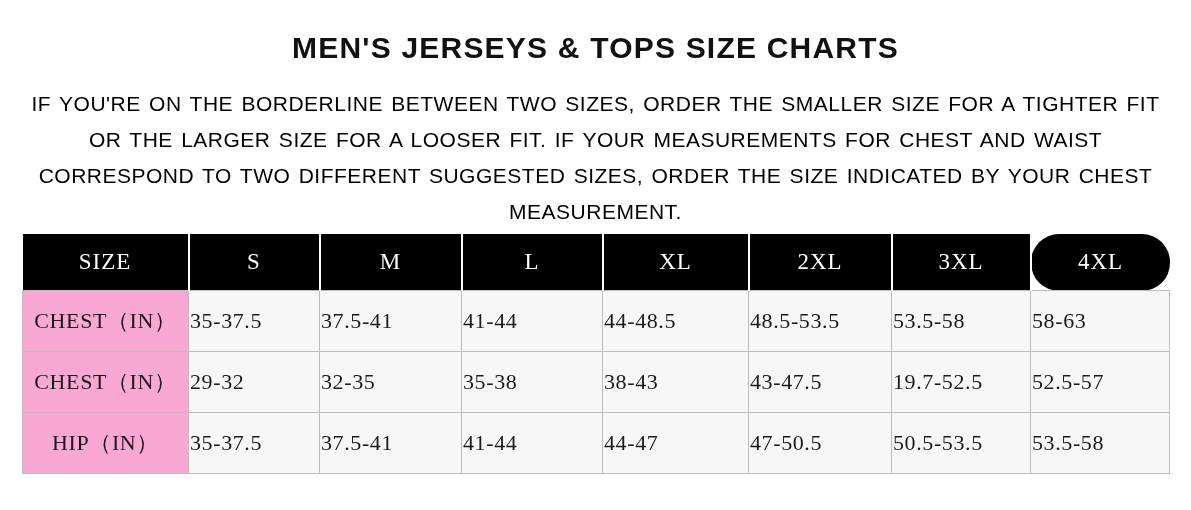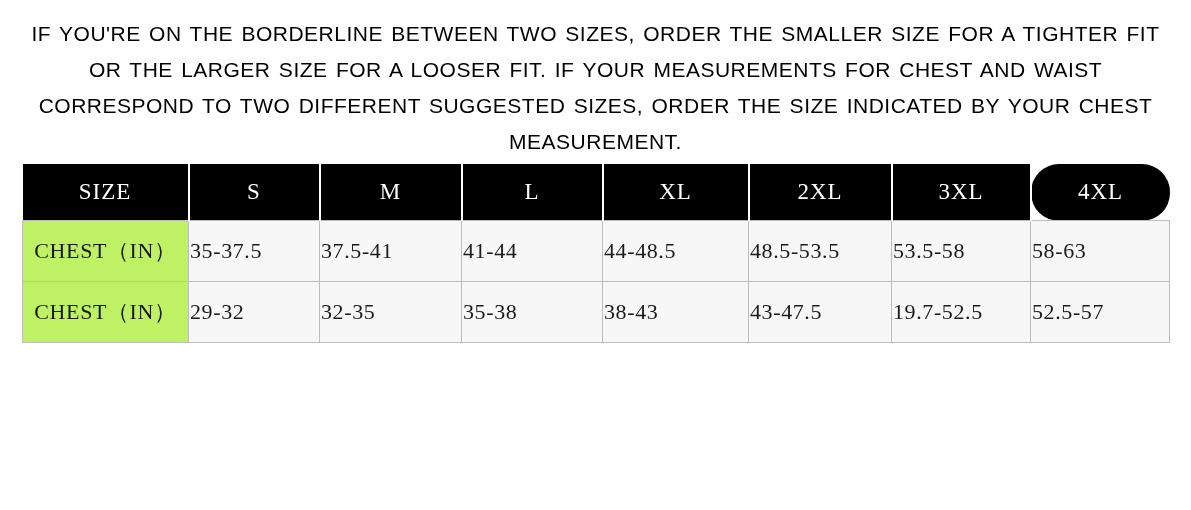--- a/index.html
+++ b/index.html
@@ -77,35 +77,36 @@
     height: 58px;
     text-align: left;
     font-size: 22px;
     letter-spacing: 0.6px;
     border: 1px solid #bdbdbd;
     color: #1a1a1a;
     font-family: "Liberation Serif", serif;
     background: #ffffff;
   }
   table.size-chart tbody td.rowhead {
-    background: #bef264;
+    background: #f9a8d4;
     text-align: center;
   }
   table.size-chart tbody td.val {
     background: #f7f7f7;
   }
   table.size-chart tbody tr td:first-child {
     border-left: 1px solid #bdbdbd;
   }
 </style>
 </head>
 <body>
 
 <div class="page">
 
+  <h1 class="title">MEN'S JERSEYS &amp; TOPS SIZE CHARTS</h1>
 
   <p class="note">IF YOU'RE ON THE BORDERLINE BETWEEN TWO SIZES, ORDER THE SMALLER SIZE FOR A TIGHTER FIT OR THE LARGER SIZE FOR A LOOSER FIT. IF YOUR MEASUREMENTS FOR CHEST AND WAIST CORRESPOND TO TWO DIFFERENT SUGGESTED SIZES, ORDER THE SIZE INDICATED BY YOUR CHEST MEASUREMENT.</p>
 
   <div class="table-wrap">
     <table class="size-chart">
       <colgroup>
         <col class="c0">
           <col class="c1">
           <col class="c2">
           <col class="c3">
@@ -140,17 +141,27 @@
         <tr>
           <td class="rowhead">CHEST（IN）</td>
           <td class="val">29-32</td>
           <td class="val">32-35</td>
           <td class="val">35-38</td>
           <td class="val">38-43</td>
           <td class="val">43-47.5</td>
           <td class="val">19.7-52.5</td>
           <td class="val">52.5-57</td>
         </tr>
+        <tr>
+          <td class="rowhead">HIP（IN）</td>
+          <td class="val">35-37.5</td>
+          <td class="val">37.5-41</td>
+          <td class="val">41-44</td>
+          <td class="val">44-47</td>
+          <td class="val">47-50.5</td>
+          <td class="val">50.5-53.5</td>
+          <td class="val">53.5-58</td>
+        </tr>
       </tbody>
     </table>
   </div>
 
 </div>
 
 </body></html>

